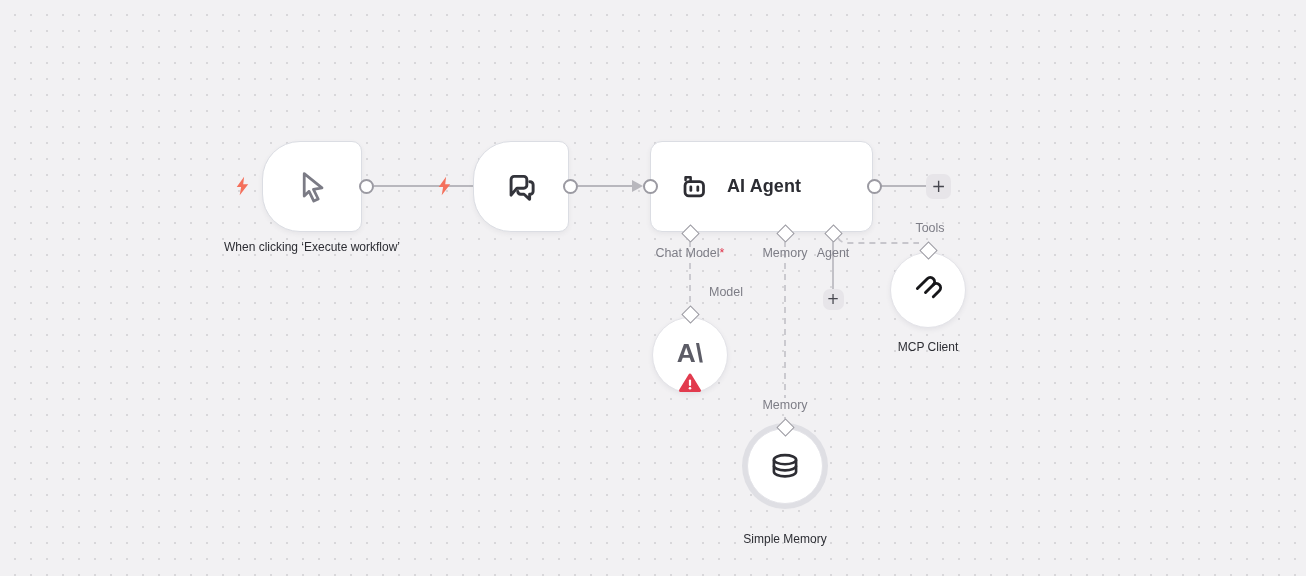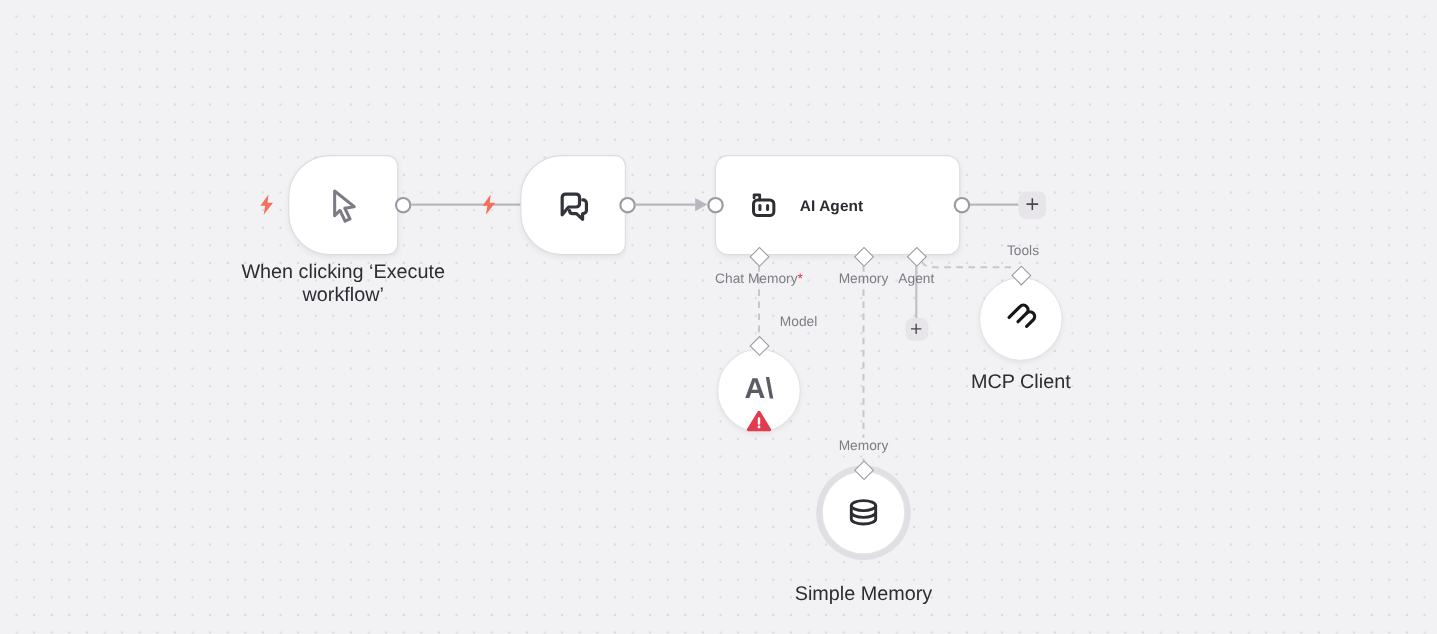--- a/index.html
+++ b/index.html
@@ -20,42 +20,42 @@
 
   .node {
     position: absolute;
     background: #ffffff;
     border: 1px solid #dbdde3;
     box-shadow: 0 2px 5px rgba(70,70,90,0.07);
     display: flex; align-items: center; justify-content: center;
   }
   .trigger-node { width: 100px; height: 91px; border-radius: 38px 10px 10px 38px; }
   .agent-node  { width: 223px; height: 91px; border-radius: 12px; justify-content: flex-start; padding-left: 24px; gap: 14px; }
-  .agent-title { font-size: 14px; font-weight: 700; color: #2b2c32; letter-spacing: .1px; }
+  .agent-title { font-size: 18px; font-weight: 700; color: #2b2c32; letter-spacing: .1px; }
 
   .circle-node {
     position: absolute; width: 76px; height: 76px; border-radius: 50%;
     background: #fff; border: 1px solid #e3e3e8;
     box-shadow: 0 2px 5px rgba(70,70,90,0.08);
     display: flex; align-items: center; justify-content: center;
   }
   .ringed { box-shadow: 0 0 0 5px #dfdfe4, 0 2px 5px rgba(70,70,90,0.08); }
 
   .endpoint {
     position: absolute; width: 15px; height: 15px; border-radius: 50%;
     background: #fff; border: 2px solid #9b9aa2;
   }
   .diamond {
     position: absolute; width: 13px; height: 13px;
     background: #fff; border: 1.6px solid #9b9aa2;
     transform: rotate(45deg);
   }
   .node-title {
     position: absolute; transform: translateX(-50%);
-    font-size: 18px; line-height: 21px; font-weight: 500;
+    font-size: 12px; line-height: 21px; font-weight: 500;
     color: #2c2d33; text-align: center;
   }
   .port-label {
     position: absolute; transform: translateX(-50%);
     font-size: 12.5px; color: #7d7d86; white-space: nowrap;
   }
   .masked { background: #f2f1f3; padding: 0 3px; }
   .req { color: #e0334a; }
 
   .plus-btn {
@@ -124,21 +124,21 @@
     </svg>
     <span class="agent-title">AI Agent</span>
   </div>
   <div class="endpoint" style="left:642.5px; top:178.5px;"></div>
   <div class="endpoint" style="left:866.5px; top:178.5px;"></div>
 
   <div class="diamond" style="left:683.5px; top:226.5px;"></div>
   <div class="diamond" style="left:778.5px; top:226.5px;"></div>
   <div class="diamond" style="left:826.5px; top:226.5px;"></div>
 
-  <div class="port-label" style="left:690px; top:246px;"><span>Chat Memory</span><span class="req">*</span></div>
+  <div class="port-label" style="left:690px; top:246px;"><span>Chat Model</span><span class="req">*</span></div>
   <div class="port-label" style="left:785px; top:246px;">Memory</div>
   <div class="port-label" style="left:833px; top:246px;">Agent</div>
 
   <div class="plus-btn plus-big" style="left:926px; top:173.5px;">+</div>
   <div class="plus-btn plus-small" style="left:822.5px; top:289px;">+</div>
 
   <div class="port-label masked" style="left:690px; top:285px;margin-left:36px;">Model</div>
   <div class="circle-node" style="left:652px; top:317px;">
     <svg width="76" height="76" viewBox="0 0 76 76">
       <text x="38" y="45" text-anchor="middle" font-size="27" font-weight="bold" fill="#5c5c66" font-family="Liberation Sans, sans-serif">A\</text>

